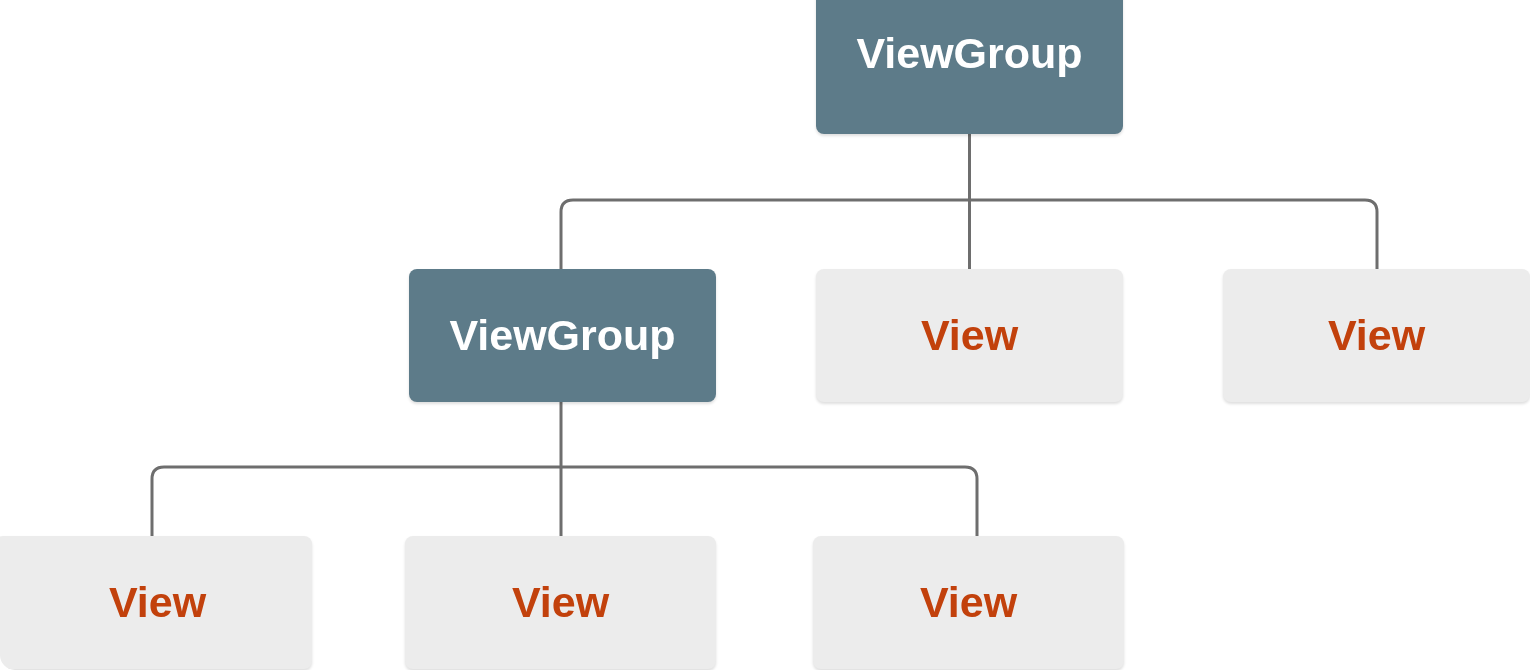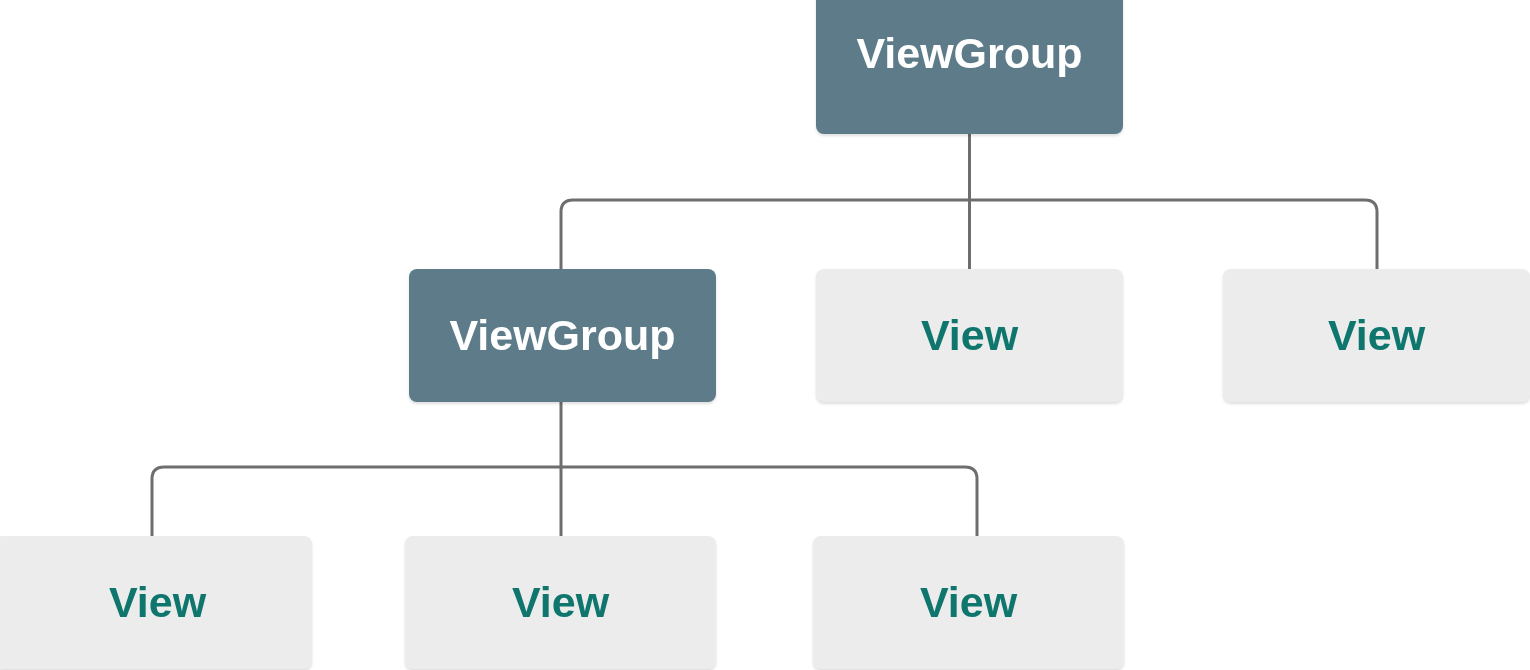--- a/index.html
+++ b/index.html
@@ -7,20 +7,21 @@
     padding: 0;
     background: #ffffff;
   }
   #canvas {
     position: relative;
     width: 1530px;
     height: 670px;
     background: #ffffff;
     overflow: hidden;
     font-family: "Liberation Sans", sans-serif;
+    border-radius: 15px;
   }
   #edges {
     position: absolute;
     left: 0;
     top: 0;
     width: 1530px;
     height: 670px;
     pointer-events: none;
   }
   .node {
@@ -43,21 +44,21 @@
   .node.group {
     background: #5d7b89;
   }
   .node.group .node-label {
     color: #ffffff;
   }
   .node.leaf {
     background: #ececec;
   }
   .node.leaf .node-label {
-    color: #0f766e;
+    color: #c2410c;
   }
 </style>
 </head>
 <body>
 
 <div id="canvas">
 
   <svg id="edges" viewBox="0 0 1530 670" width="1530" height="670" xmlns="http://www.w3.org/2000/svg">
     <g fill="none" stroke="#6e6e6e" stroke-width="3" stroke-linecap="round" stroke-linejoin="round">
 

